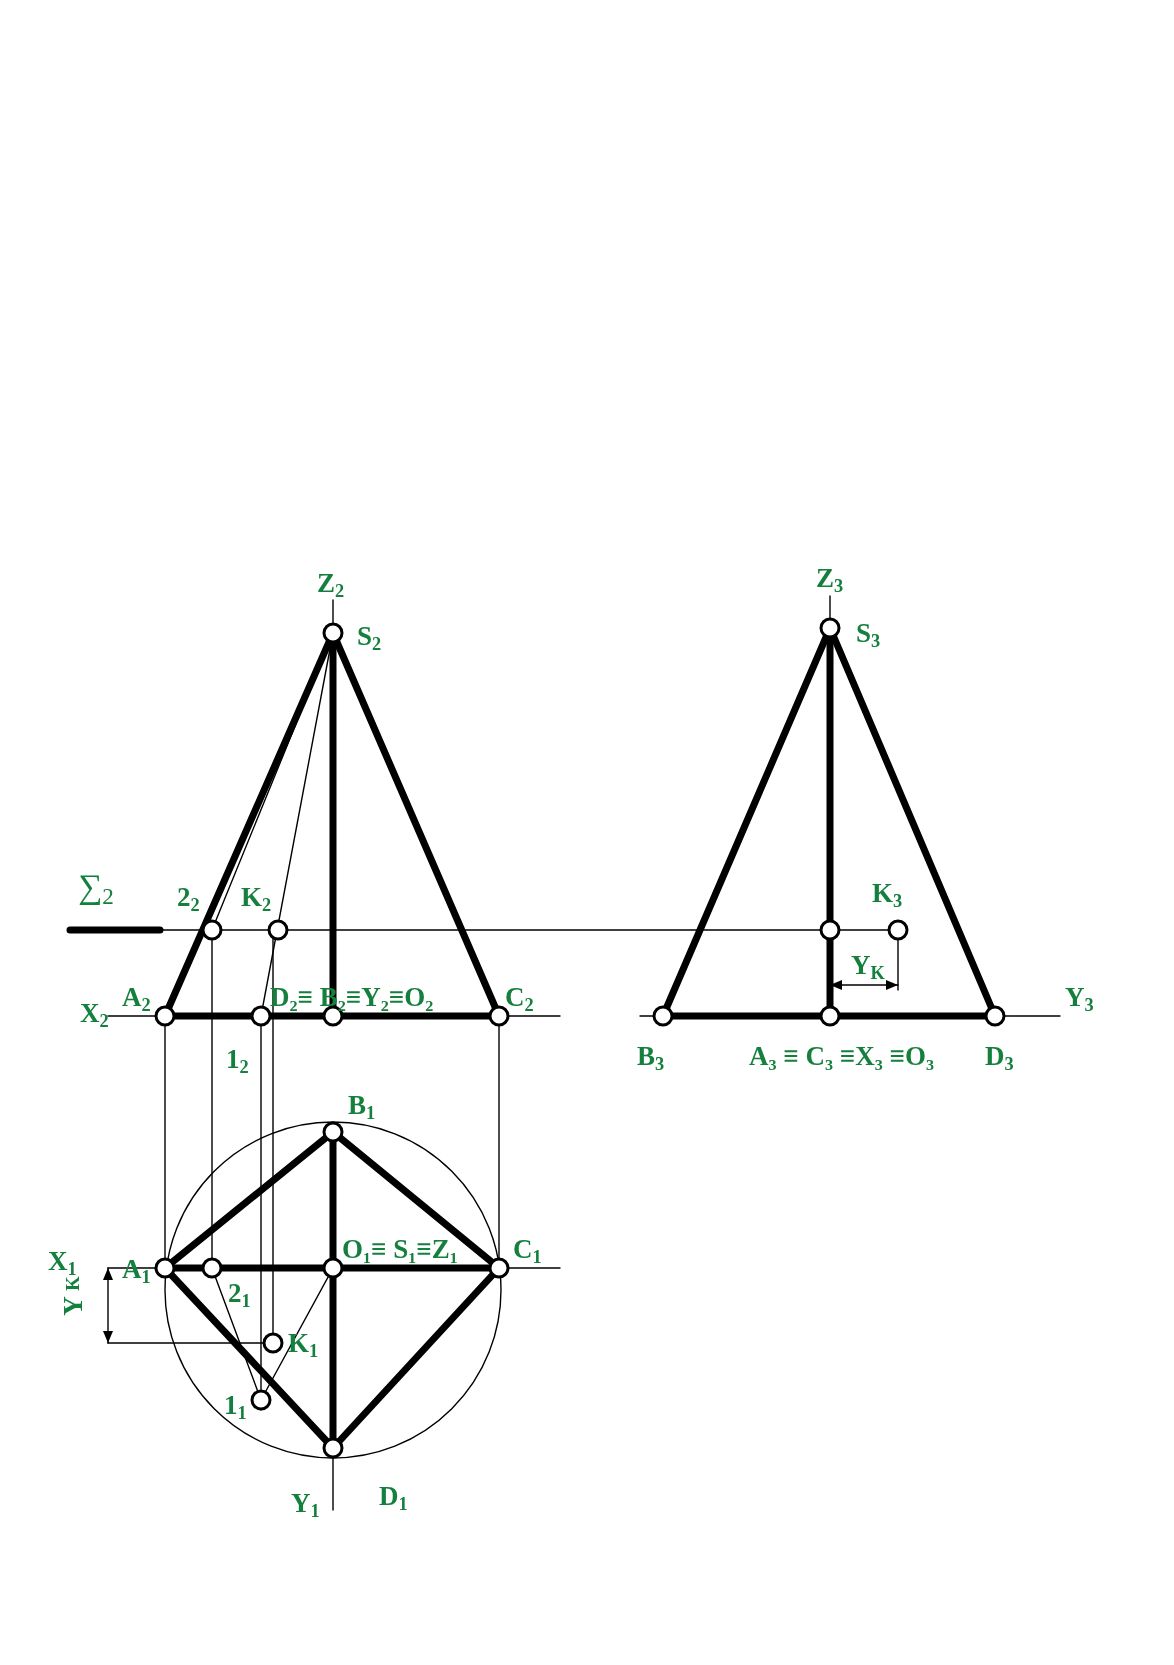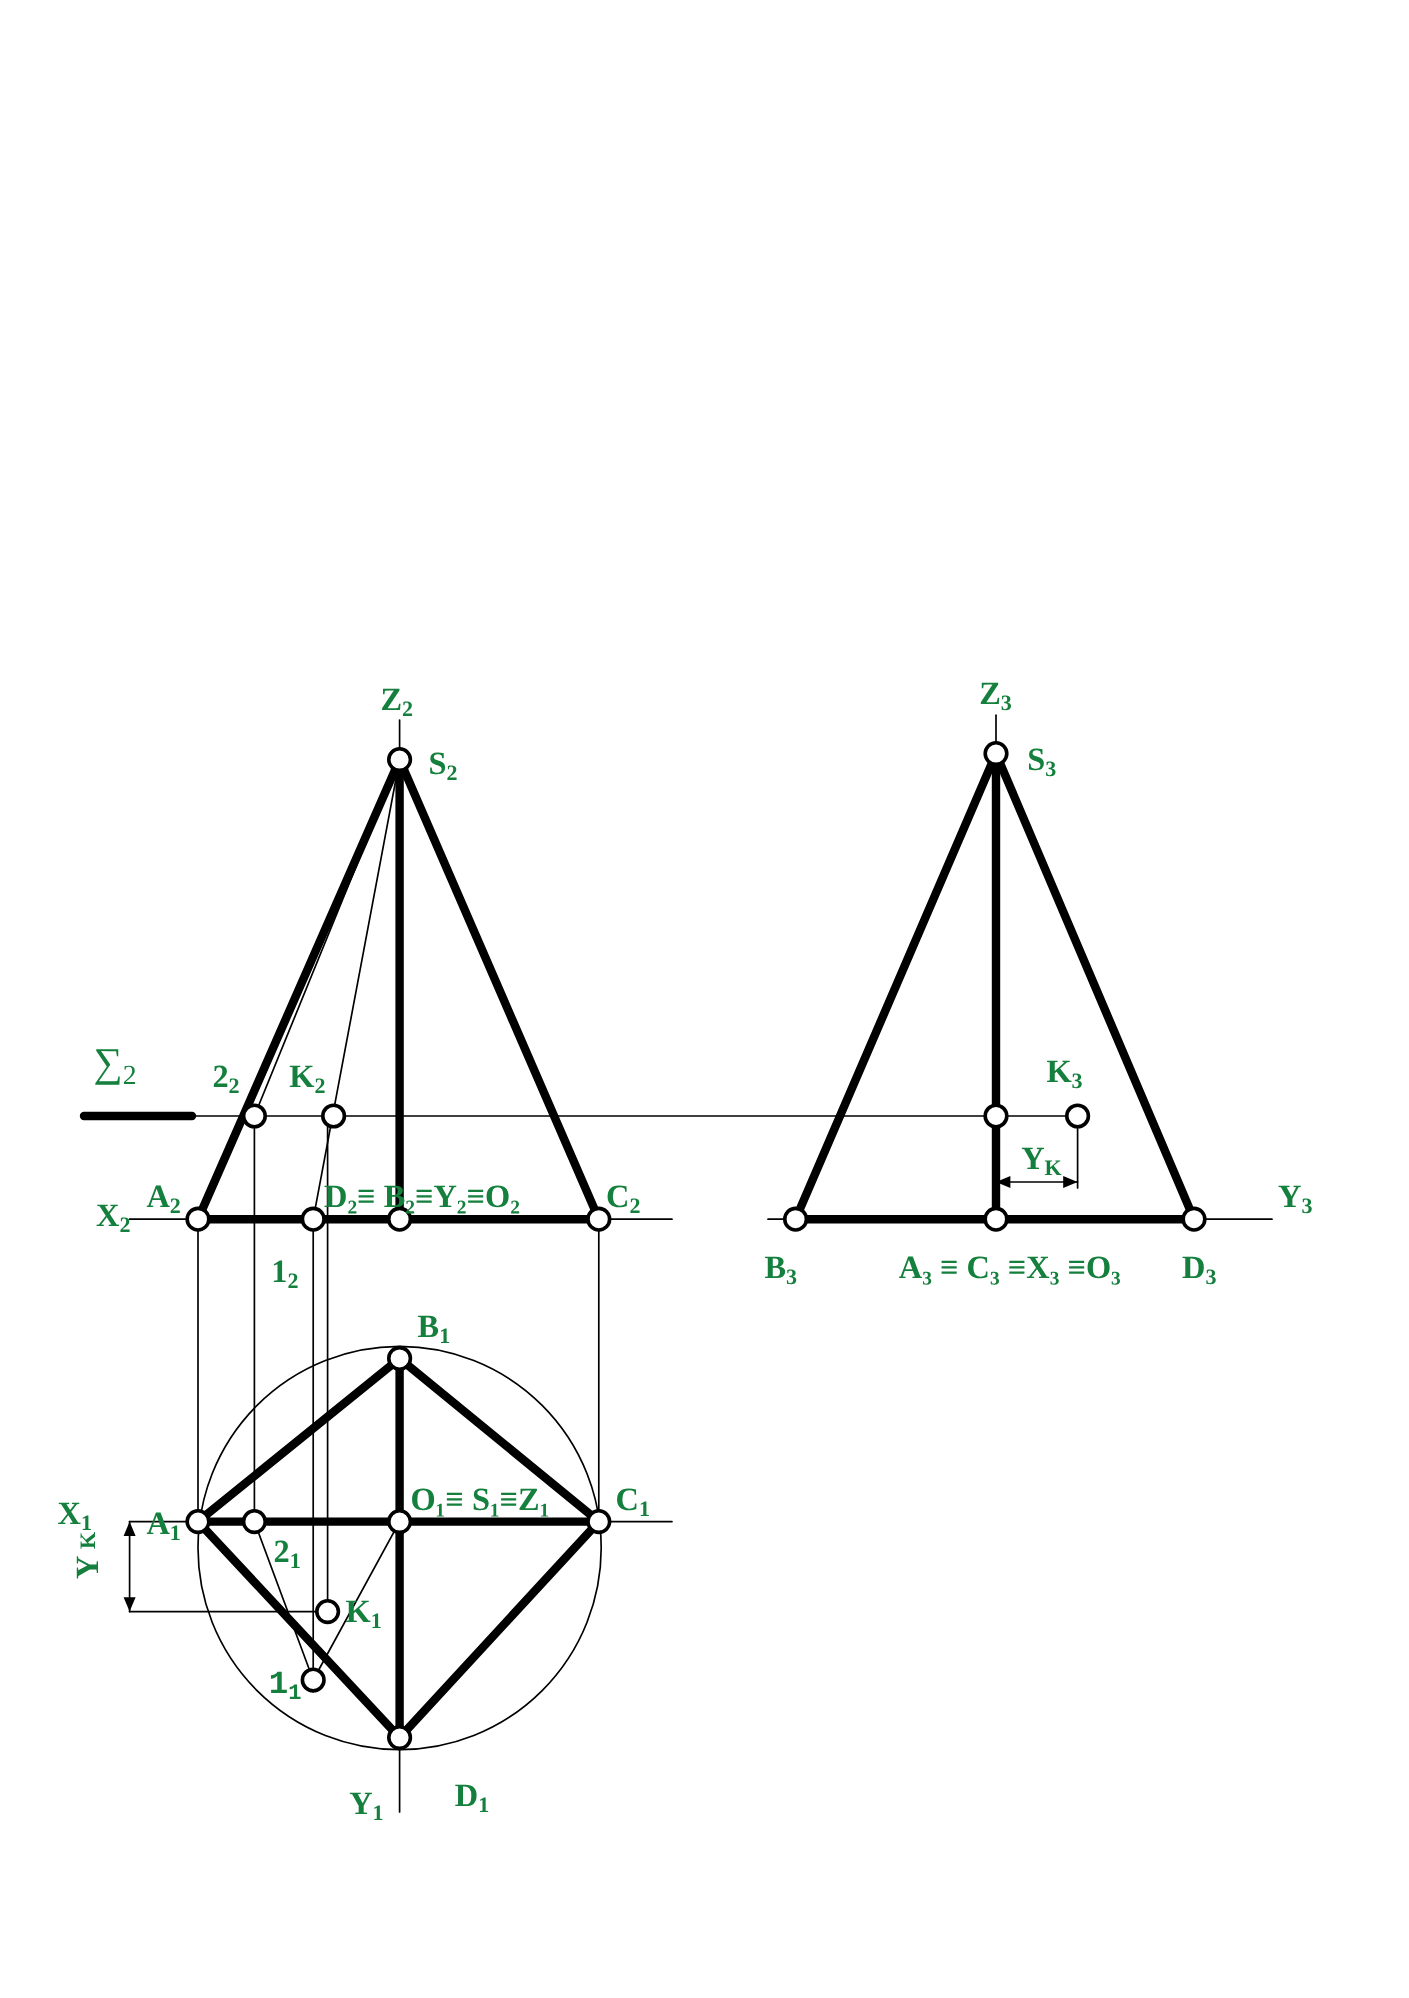--- a/index.html
+++ b/index.html
@@ -166,17 +166,17 @@
   <div class="lbl" style="left:985px; top:1043px;"><span>D</span><sub>3</sub></div>
 
   <div class="lbl" style="left:348px; top:1092px;"><span>B</span><sub>1</sub></div>
   <div class="lbl" style="left:122px; top:1256px;"><span>A</span><sub>1</sub></div>
   <div class="lbl" style="left:48px; top:1248px;"><span>X</span><sub>1</sub></div>
   <div class="lbl" style="left:60px; top:1282px; writing-mode:vertical-rl; transform:rotate(180deg); transform-origin:center;"><span>Y</span><sub>K</sub></div>
   <div class="lbl" style="left:228px; top:1232px;margin-top:48px;"><span>2</span><sub>1</sub></div>
   <div class="lbl" style="left:342px; top:1236px;">O₁≡ S₁≡Z₁</div>
   <div class="lbl" style="left:513px; top:1236px;"><span>C</span><sub>1</sub></div>
   <div class="lbl" style="left:288px; top:1330px;"><span>K</span><sub>1</sub></div>
-  <div class="lbl" style="left:224px; top:1392px;font-family:Liberation Mono, monospace;"><span>1</span><sub>1</sub></div>
+  <div class="lbl" style="left:224px; top:1392px;"><span>1</span><sub>1</sub></div>
   <div class="lbl" style="left:291px; top:1490px;"><span>Y</span><sub>1</sub></div>
   <div class="lbl" style="left:345px; top:1483px;margin-left:34px;"><span>D</span><sub>1</sub></div>
 
 </div>
 
 </body></html>

